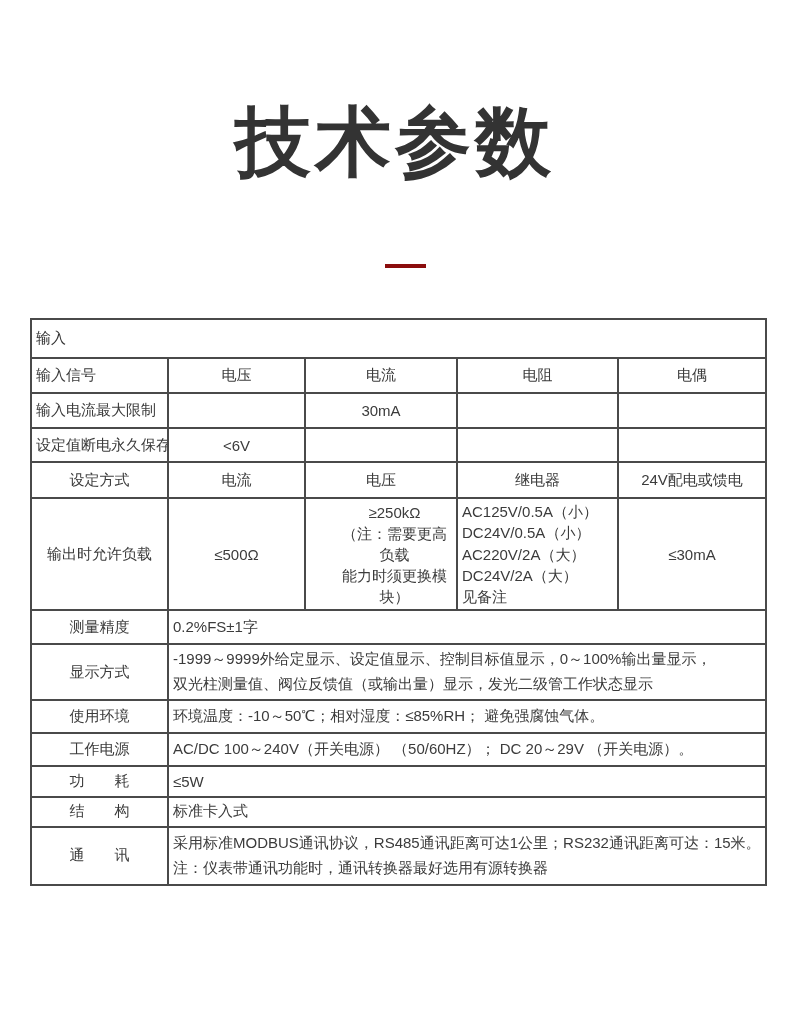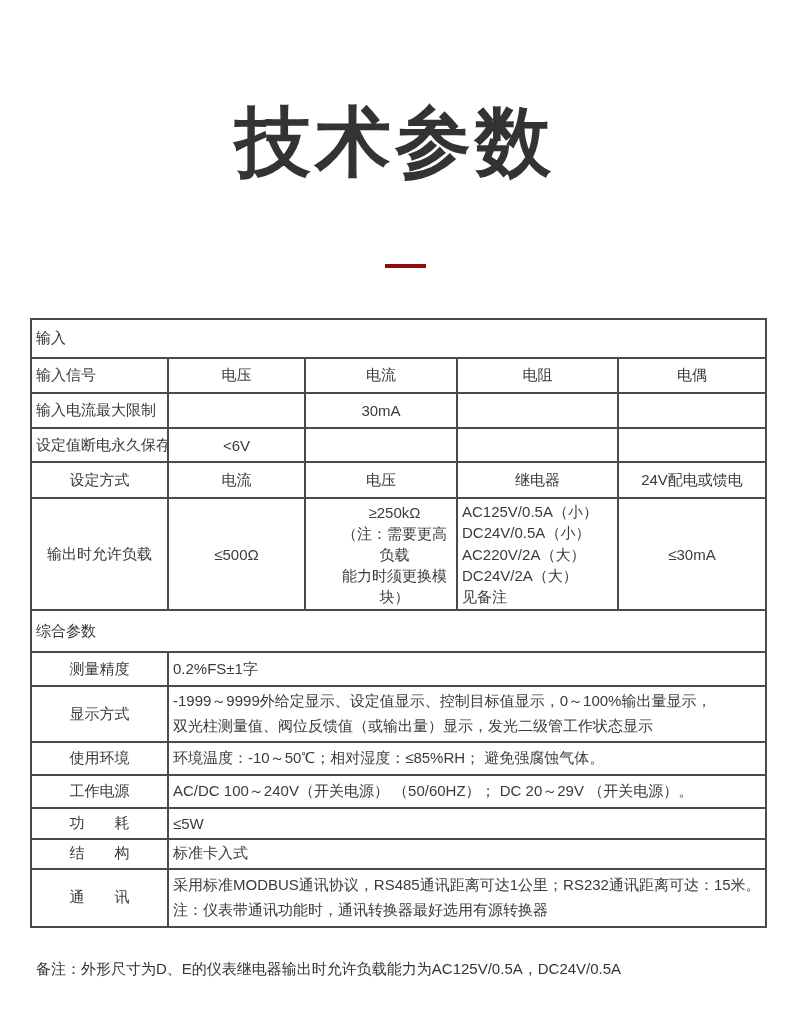--- a/index.html
+++ b/index.html
@@ -126,23 +126,20 @@
         <div>AC125V/0.5A（小）</div>
         <div>DC24V/0.5A（小）</div>
         <div>AC220V/2A（大）</div>
         <div>DC24V/2A（大）</div>
         <div>见备注</div>
       </td>
       <td class="val">≤30mA</td>
     </tr>
 
     <tr>
-      <td colspan="5" class="sec" style="height:36px">综合参数</td>
-    </tr>
-    <tr>
       <td class="lbl-center" style="height:28px">测量精度</td>
       <td colspan="4" class="content">0.2%FS±1字</td>
     </tr>
     <tr>
       <td class="lbl-center" style="height:48px">显示方式</td>
       <td colspan="4" class="content twoline">
         <div>-1999～9999外给定显示、设定值显示、控制目标值显示，0～100%输出量显示，</div>
         <div>双光柱测量值、阀位反馈值（或输出量）显示，发光二级管工作状态显示</div>
       </td>
     </tr>
@@ -165,15 +162,14 @@
     <tr>
       <td class="lbl-center" style="height:52px">通　　讯</td>
       <td colspan="4" class="content twoline">
         <div>采用标准MODBUS通讯协议，RS485通讯距离可达1公里；RS232通讯距离可达：15米。</div>
         <div>注：仪表带通讯功能时，通讯转换器最好选用有源转换器</div>
       </td>
     </tr>
   </tbody>
     </table>
 
-  <div class="footnote">备注：外形尺寸为D、E的仪表继电器输出时允许负载能力为AC125V/0.5A，DC24V/0.5A</div>
 
 </div>
 
 </body></html>

